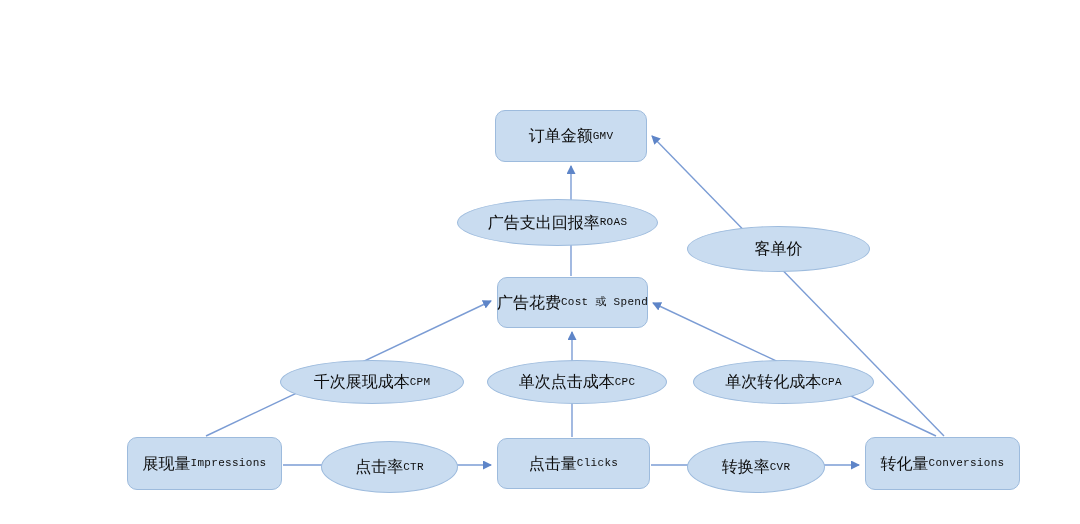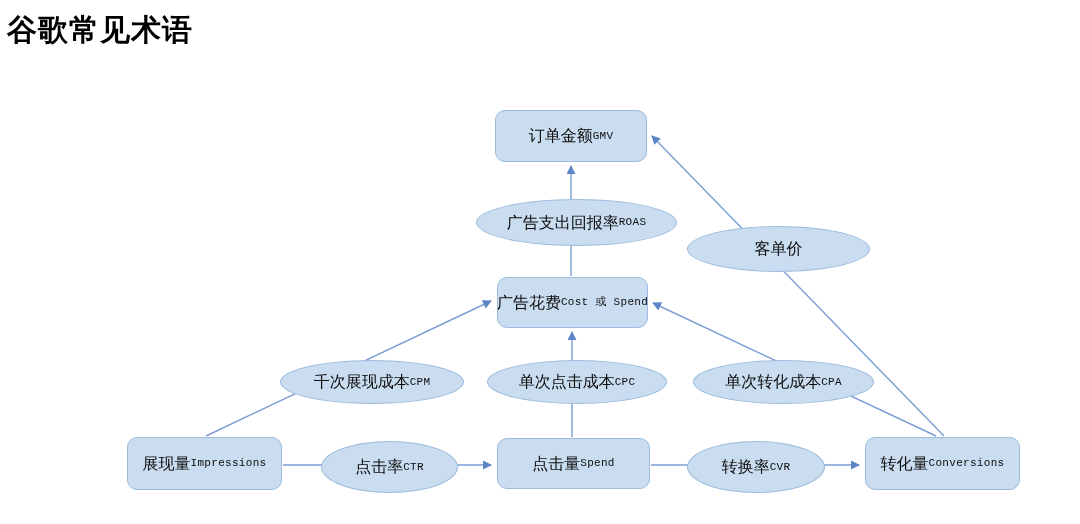--- a/index.html
+++ b/index.html
@@ -54,38 +54,37 @@
     white-space: nowrap;
   }
   .en {
     font-size: 11px;
     font-family: "Liberation Mono", "DejaVu Sans Mono", monospace;
     letter-spacing: 0.3px;
     white-space: nowrap;
   }
   
   #node-gmv         { left: 495px; top: 110px; width: 152px; height: 52px; }
-  #node-roas        { left: 476px; top: 199px; width: 201px; height: 47px; }
+  #node-roas        { left: 457px; top: 199px; width: 201px; height: 47px; }
   #node-aov         { left: 687px; top: 226px; width: 183px; height: 46px; }
   #node-cost        { left: 497px; top: 277px; width: 151px; height: 51px; }
   #node-cpm         { left: 280px; top: 360px; width: 184px; height: 44px; }
   #node-cpc         { left: 487px; top: 360px; width: 180px; height: 44px; }
   #node-cpa         { left: 693px; top: 360px; width: 181px; height: 44px; }
   #node-impressions { left: 127px; top: 437px; width: 155px; height: 53px; }
   #node-ctr         { left: 321px; top: 441px; width: 137px; height: 52px; }
   #node-clicks      { left: 497px; top: 438px; width: 153px; height: 51px; }
   #node-cvr         { left: 687px; top: 441px; width: 138px; height: 52px; }
   #node-conversions { left: 865px; top: 437px; width: 155px; height: 53px; }
 </style>
 </head>
 <body>
 
 <div id="canvas">
 
-  <div id="page-title">谷歌常见术语</div>
 
   <svg id="edges" viewBox="0 0 1080 524" xmlns="http://www.w3.org/2000/svg">
     <defs>
       <marker id="arrowhead" markerWidth="11" markerHeight="11" refX="8" refY="4.5" orient="auto" markerUnits="userSpaceOnUse">
         <path d="M0,0 L9,4.5 L0,9 z" fill="#5e85c8"></path>
       </marker>
     </defs>
     <g stroke="#7b9cd4" stroke-width="1.4" fill="none">
       <line x1="206" y1="436" x2="491" y2="301" marker-end="url(#arrowhead)"></line>
       <line x1="572" y1="437" x2="572" y2="332" marker-end="url(#arrowhead)"></line>
@@ -136,21 +135,21 @@
     <div class="en">Impressions</div>
   </div>
 
   <div class="node ellipse" id="node-ctr">
     <div class="zh">点击率</div>
     <div class="en">CTR</div>
   </div>
 
   <div class="node rect" id="node-clicks">
     <div class="zh">点击量</div>
-    <div class="en">Spend</div>
+    <div class="en">Clicks</div>
   </div>
 
   <div class="node ellipse" id="node-cvr">
     <div class="zh">转换率</div>
     <div class="en">CVR</div>
   </div>
 
   <div class="node rect" id="node-conversions">
     <div class="zh">转化量</div>
     <div class="en">Conversions</div>

